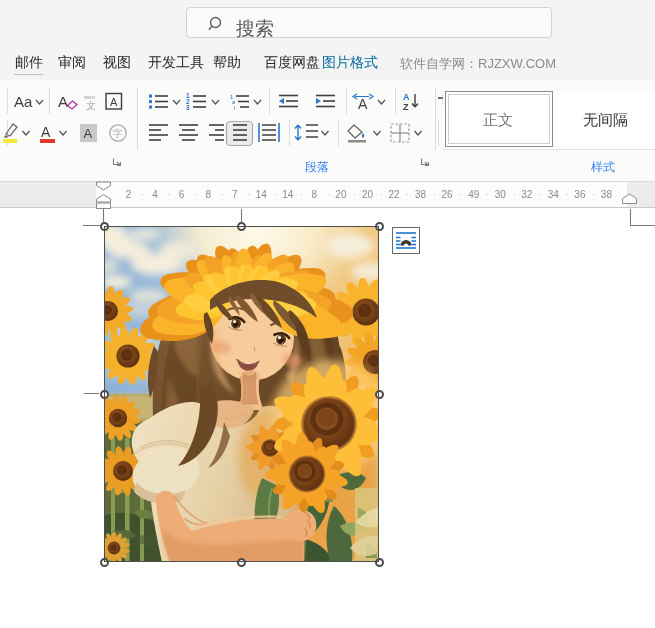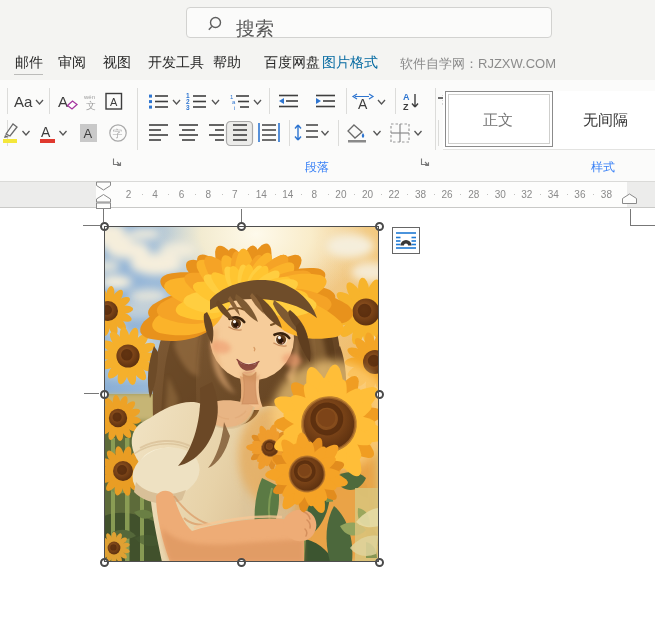--- a/index.html
+++ b/index.html
@@ -239,21 +239,21 @@
 <div class="rnum" style="left:340.9px">20</div>
 <div class="abs" style="left:354.2px;top:194px;width:1px;height:1px;background:#c2c2c0"></div>
 <div class="rnum" style="left:367.5px">20</div>
 <div class="abs" style="left:380.8px;top:194px;width:1px;height:1px;background:#c2c2c0"></div>
 <div class="rnum" style="left:394.0px">22</div>
 <div class="abs" style="left:407.3px;top:194px;width:1px;height:1px;background:#c2c2c0"></div>
 <div class="rnum" style="left:420.6px">38</div>
 <div class="abs" style="left:433.9px;top:194px;width:1px;height:1px;background:#c2c2c0"></div>
 <div class="rnum" style="left:447.1px">26</div>
 <div class="abs" style="left:460.4px;top:194px;width:1px;height:1px;background:#c2c2c0"></div>
-<div class="rnum" style="left:473.7px">28</div>
+<div class="rnum" style="left:473.7px">49</div>
 <div class="abs" style="left:487.0px;top:194px;width:1px;height:1px;background:#c2c2c0"></div>
 <div class="rnum" style="left:500.2px">30</div>
 <div class="abs" style="left:513.5px;top:194px;width:1px;height:1px;background:#c2c2c0"></div>
 <div class="rnum" style="left:526.8px">32</div>
 <div class="abs" style="left:540.0px;top:194px;width:1px;height:1px;background:#c2c2c0"></div>
 <div class="rnum" style="left:553.3px">34</div>
 <div class="abs" style="left:566.6px;top:194px;width:1px;height:1px;background:#c2c2c0"></div>
 <div class="rnum" style="left:579.9px">36</div>
 <div class="abs" style="left:593.1px;top:194px;width:1px;height:1px;background:#c2c2c0"></div>
 <div class="rnum" style="left:606.4px">38</div>

